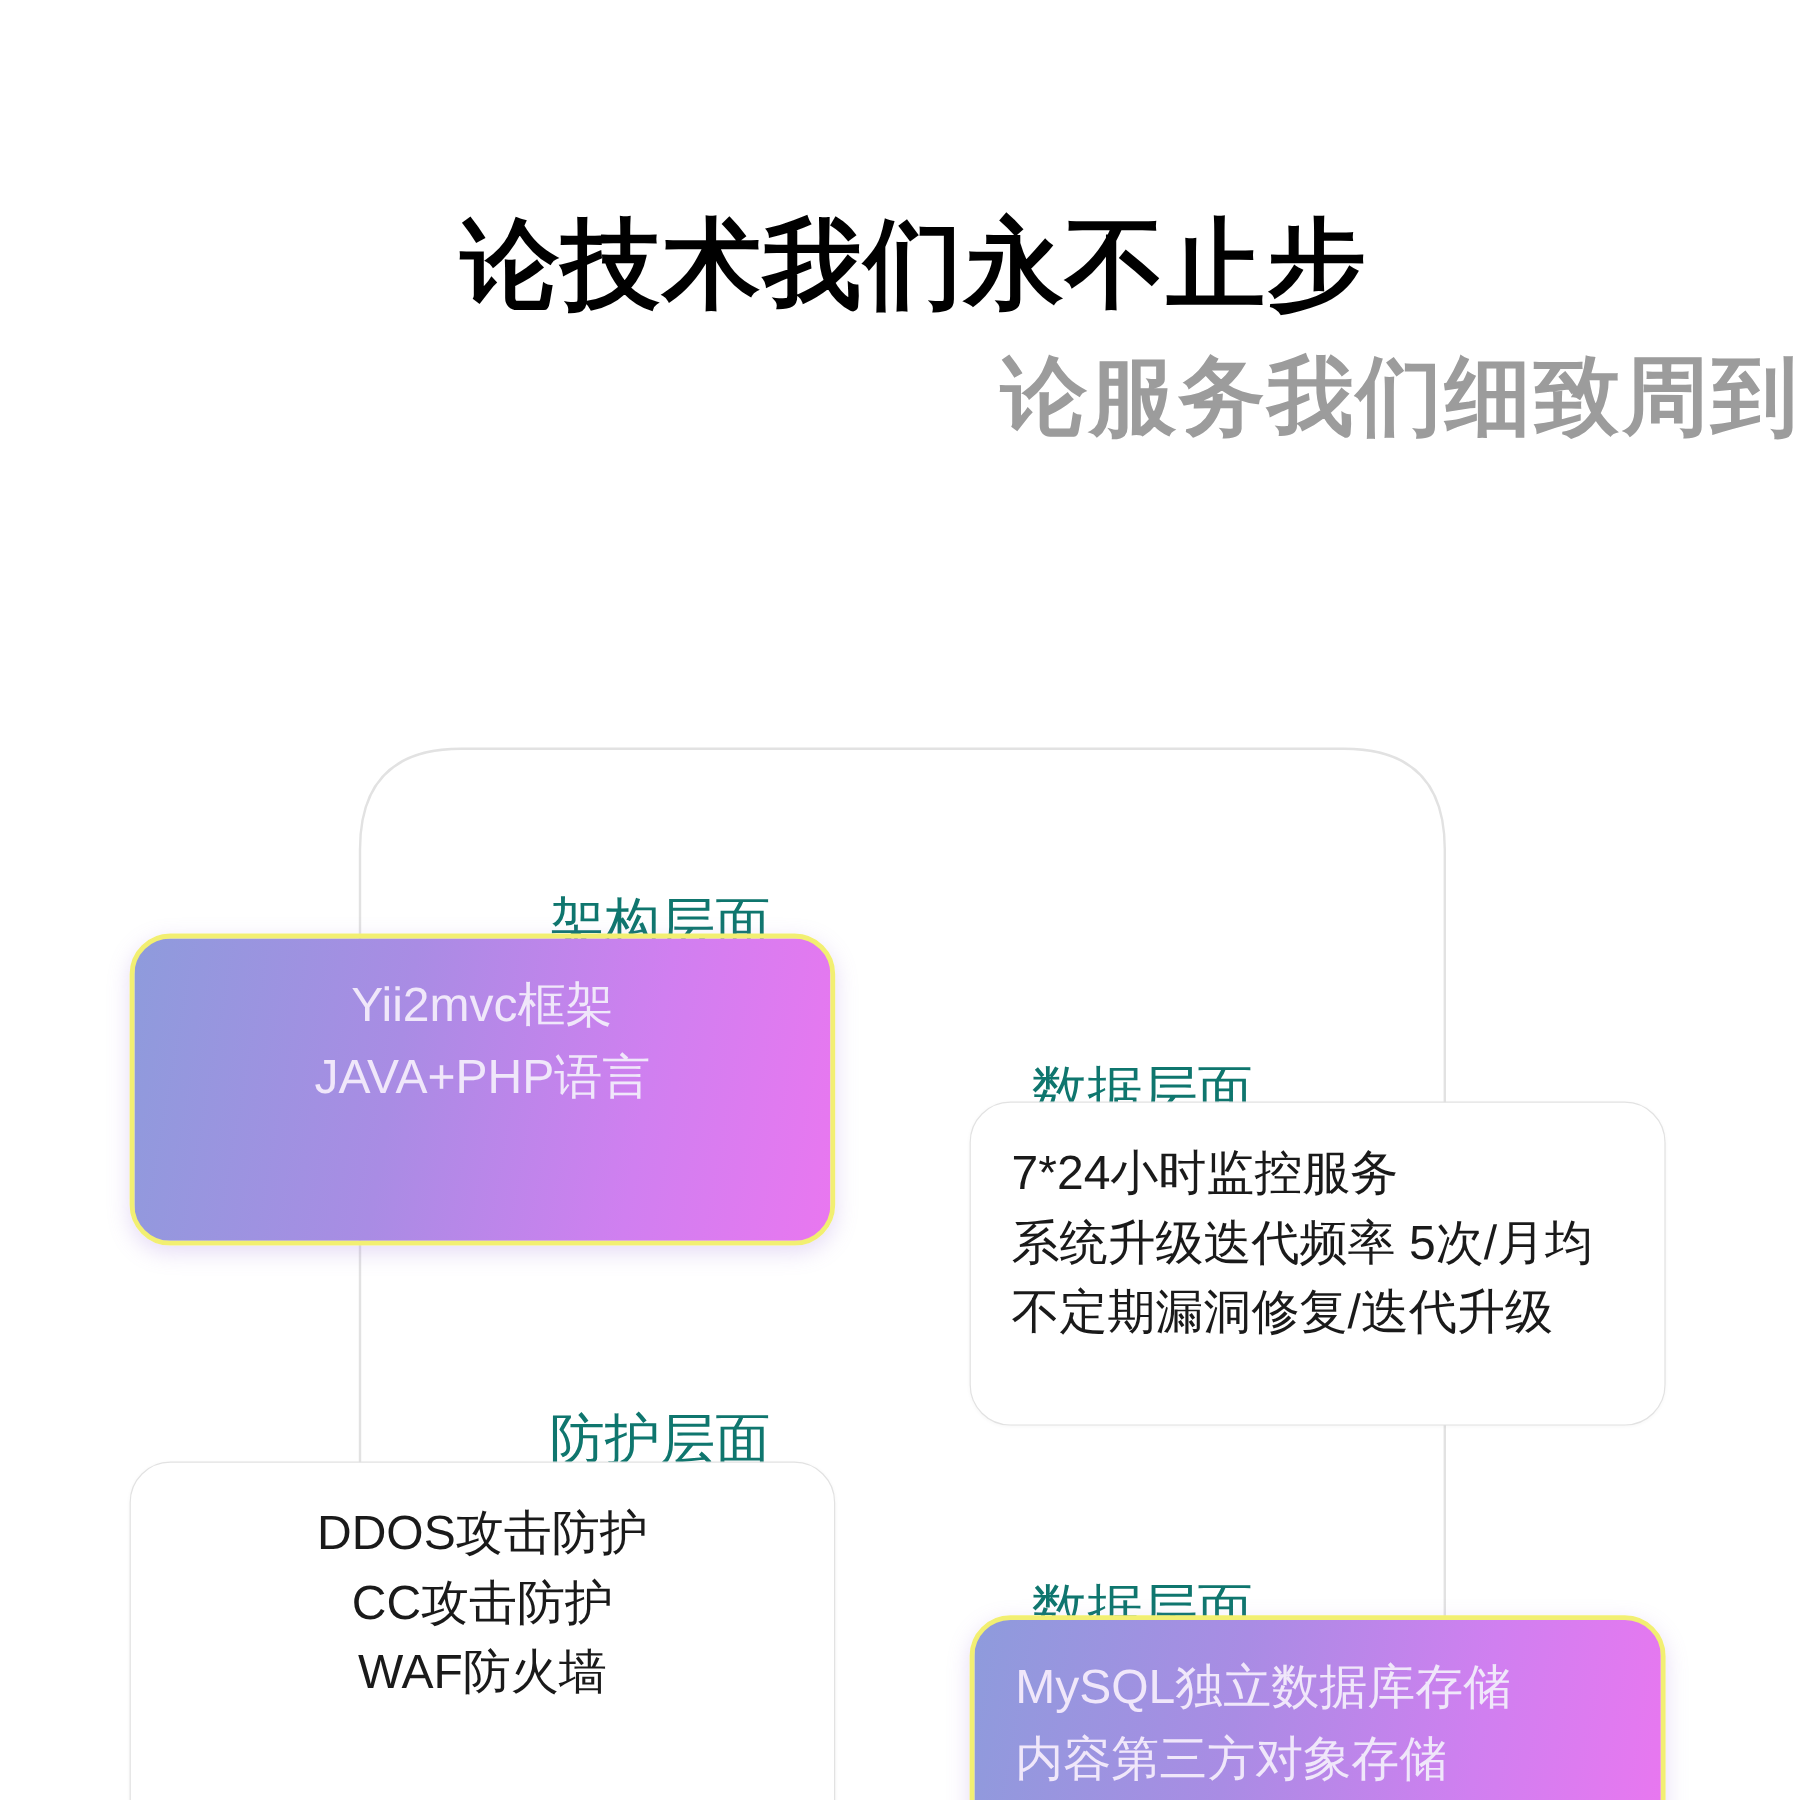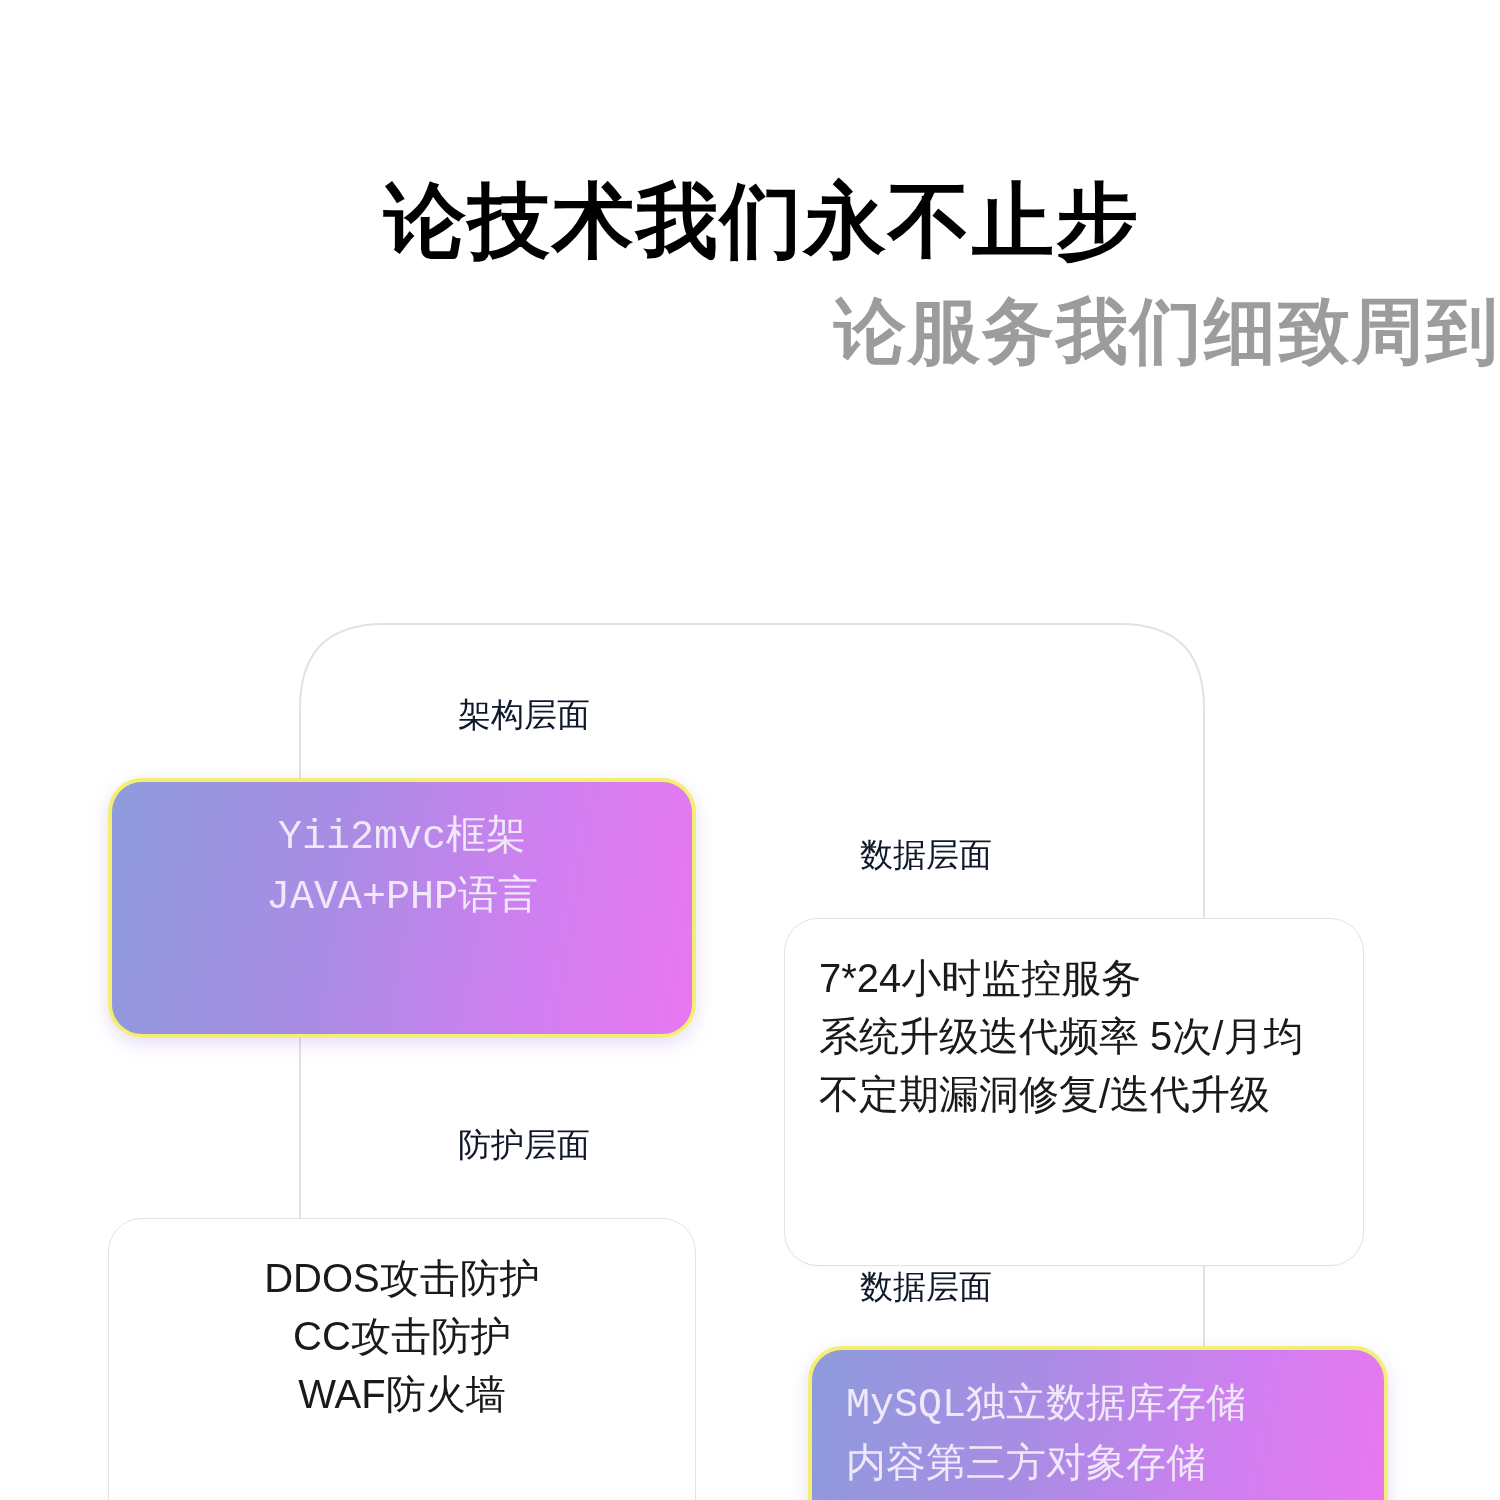--- a/index.html
+++ b/index.html
@@ -84,43 +84,43 @@
   }
 
   
   .card.gradient {
     background: linear-gradient(100deg, #8e9bdc 0%, #a98ce4 38%, #d07ff0 72%, #e977f0 100%);
     border: 4px solid #f2ef72;
     box-shadow: 0 6px 18px rgba(160,120,220,0.25);
   }
   .card.gradient .card-body {
     padding: 26px 34px 28px 34px;
-    font-family: Liberation Mono, monospace;
   }
   .card.gradient .line {
     font-size: 40px;
     line-height: 1.5;
     color: #f0e7fa;
     white-space: nowrap;
   }
 
   
   .label {
     position: absolute;
-    font-size: 33px;
-    color: #0f172a;
+    font-size: 46px;
+    color: #0f766e;
     line-height: 1;
     white-space: nowrap;
+    margin-top: 48px;
   }
 
   
   #card-arch      { left: 108px; top: 178px; width: 588px; height: 260px; }
   #label-arch     { left: 458px; top: 98px; }
 
-  #card-security  { left: 784px; top: 318px; width: 580px; height: 348px; }
+  #card-security  { left: 808px; top: 318px; width: 580px; height: 270px; }
   #label-security { left: 860px; top: 238px; }
 
   #card-protect   { left: 108px; top: 618px; width: 588px; height: 320px; }
   #label-protect  { left: 458px; top: 528px; }
 
   #card-data      { left: 808px; top: 746px; width: 580px; height: 210px; }
   #label-data     { left: 860px; top: 670px; }
 
   .center-text {
     text-align: center;

